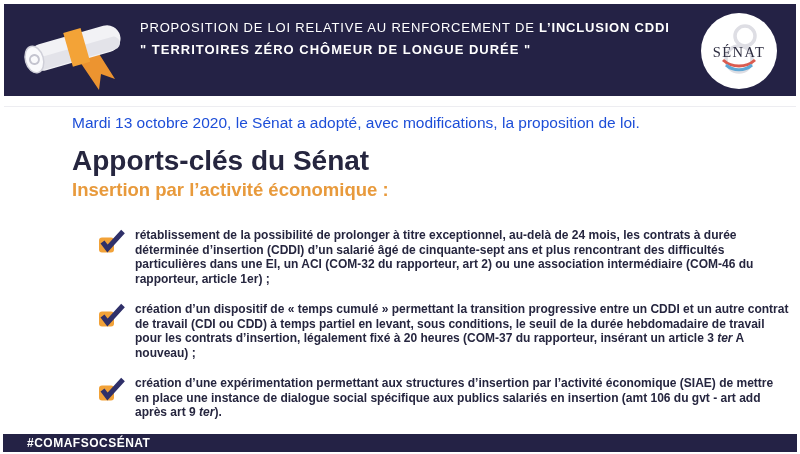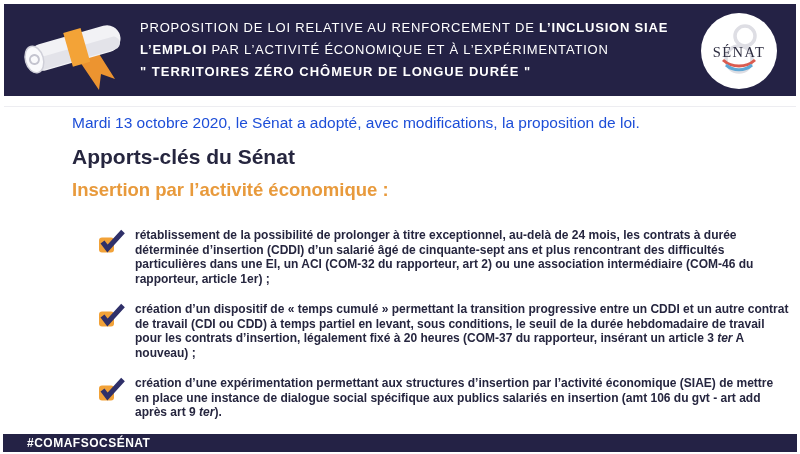--- a/index.html
+++ b/index.html
@@ -17,21 +17,21 @@
     position:absolute; left:136px; top:13px; width:560px;
     color:#ffffff; font-size:13px; line-height:22px; letter-spacing:0.8px;
   }
   .header-title b { font-weight:700; }
   .header-line3 { font-weight:700; letter-spacing:1px; }
   .senat-logo { position:absolute; right:18px; top:8px; }
   .divider { position:absolute; top:106px; left:4px; right:4px; height:1px; background:#ededf1; }
 
   
   .intro { position:absolute; left:72px; top:114px; font-size:15.5px; color:#1d4ed8; }
-  .section-title { position:absolute; left:72px; top:145px; font-size:21px; font-weight:700; color:#26263f; }
+  .section-title { position:absolute; left:72px; top:145px; font-size:28px; font-weight:700; color:#26263f; }
   .subsection-title { position:absolute; left:72px; top:179px; font-size:18.5px; font-weight:700; color:#E89A3C; }
 
   .bullets { position:absolute; left:98px; top:228px; width:700px; margin:0; padding:0; list-style:none; }
   .bullet { display:flex; gap:10px; margin-bottom:16px; }
   .check-icon { flex:0 0 auto; margin-top:1px; }
   .bullet-text { font-size:12px; line-height:14.5px; font-weight:700; color:#26263f; width:655px; }
   .bullet-text i { font-style:italic;margin-top:12px; }
 
   .rapporteur { position:absolute; right:18px; top:401px; font-size:11px; color:#9b9b9b; }
 
@@ -54,22 +54,21 @@
       <g transform="rotate(-16 57 40)">
         <rect x="12" y="26" width="94" height="27" rx="13.5" fill="#f2f2f5"></rect>
         <rect x="14" y="39" width="90" height="13" rx="6.5" fill="#e3e3e9"></rect>
         <ellipse cx="17" cy="39.5" rx="9" ry="13.5" fill="#fafafc" stroke="#cfcfd8" stroke-width="1.5"></ellipse>
         <circle cx="17" cy="39.5" r="4.5" fill="none" stroke="#c4c4cf" stroke-width="2"></circle>
         <rect x="52" y="22" width="18" height="35" fill="#F3A337"></rect>
       </g>
     </svg>
 
     <div class="header-title">
-      <div><span>PROPOSITION DE LOI RELATIVE AU RENFORCEMENT DE </span><b>L’INCLUSION SIAE</b></div>
-      <div><b>L’EMPLOI</b><span> PAR L’ACTIVITÉ ÉCONOMIQUE ET À L’EXPÉRIMENTATION</span></div>
+      <div><span>PROPOSITION DE LOI RELATIVE AU RENFORCEMENT DE </span><b>L’INCLUSION CDDI</b></div>
       <div class="header-line3">" TERRITOIRES ZÉRO CHÔMEUR DE LONGUE DURÉE "</div>
     </div>
 
     <svg class="senat-logo" width="78" height="78" viewBox="0 0 78 78" aria-hidden="true">
       <circle cx="39" cy="39" r="38" fill="#ffffff"></circle>
       <circle cx="45" cy="24" r="10" fill="none" stroke="#dedee4" stroke-width="3.5"></circle>
       <circle cx="39" cy="47" r="13" fill="none" stroke="#dedee4" stroke-width="3.5"></circle>
       <path d="M23 48 A24 24 0 0 0 55 48" fill="none" stroke="#DB5C50" stroke-width="3"></path>
       <path d="M26 53 A20 20 0 0 0 52 53" fill="none" stroke="#5FA8D5" stroke-width="3"></path>
       <text x="39" y="45" text-anchor="middle" font-size="14.5" letter-spacing="1.5" fill="#2d2d40" font-family="Liberation Serif, serif">SÉNAT</text>

